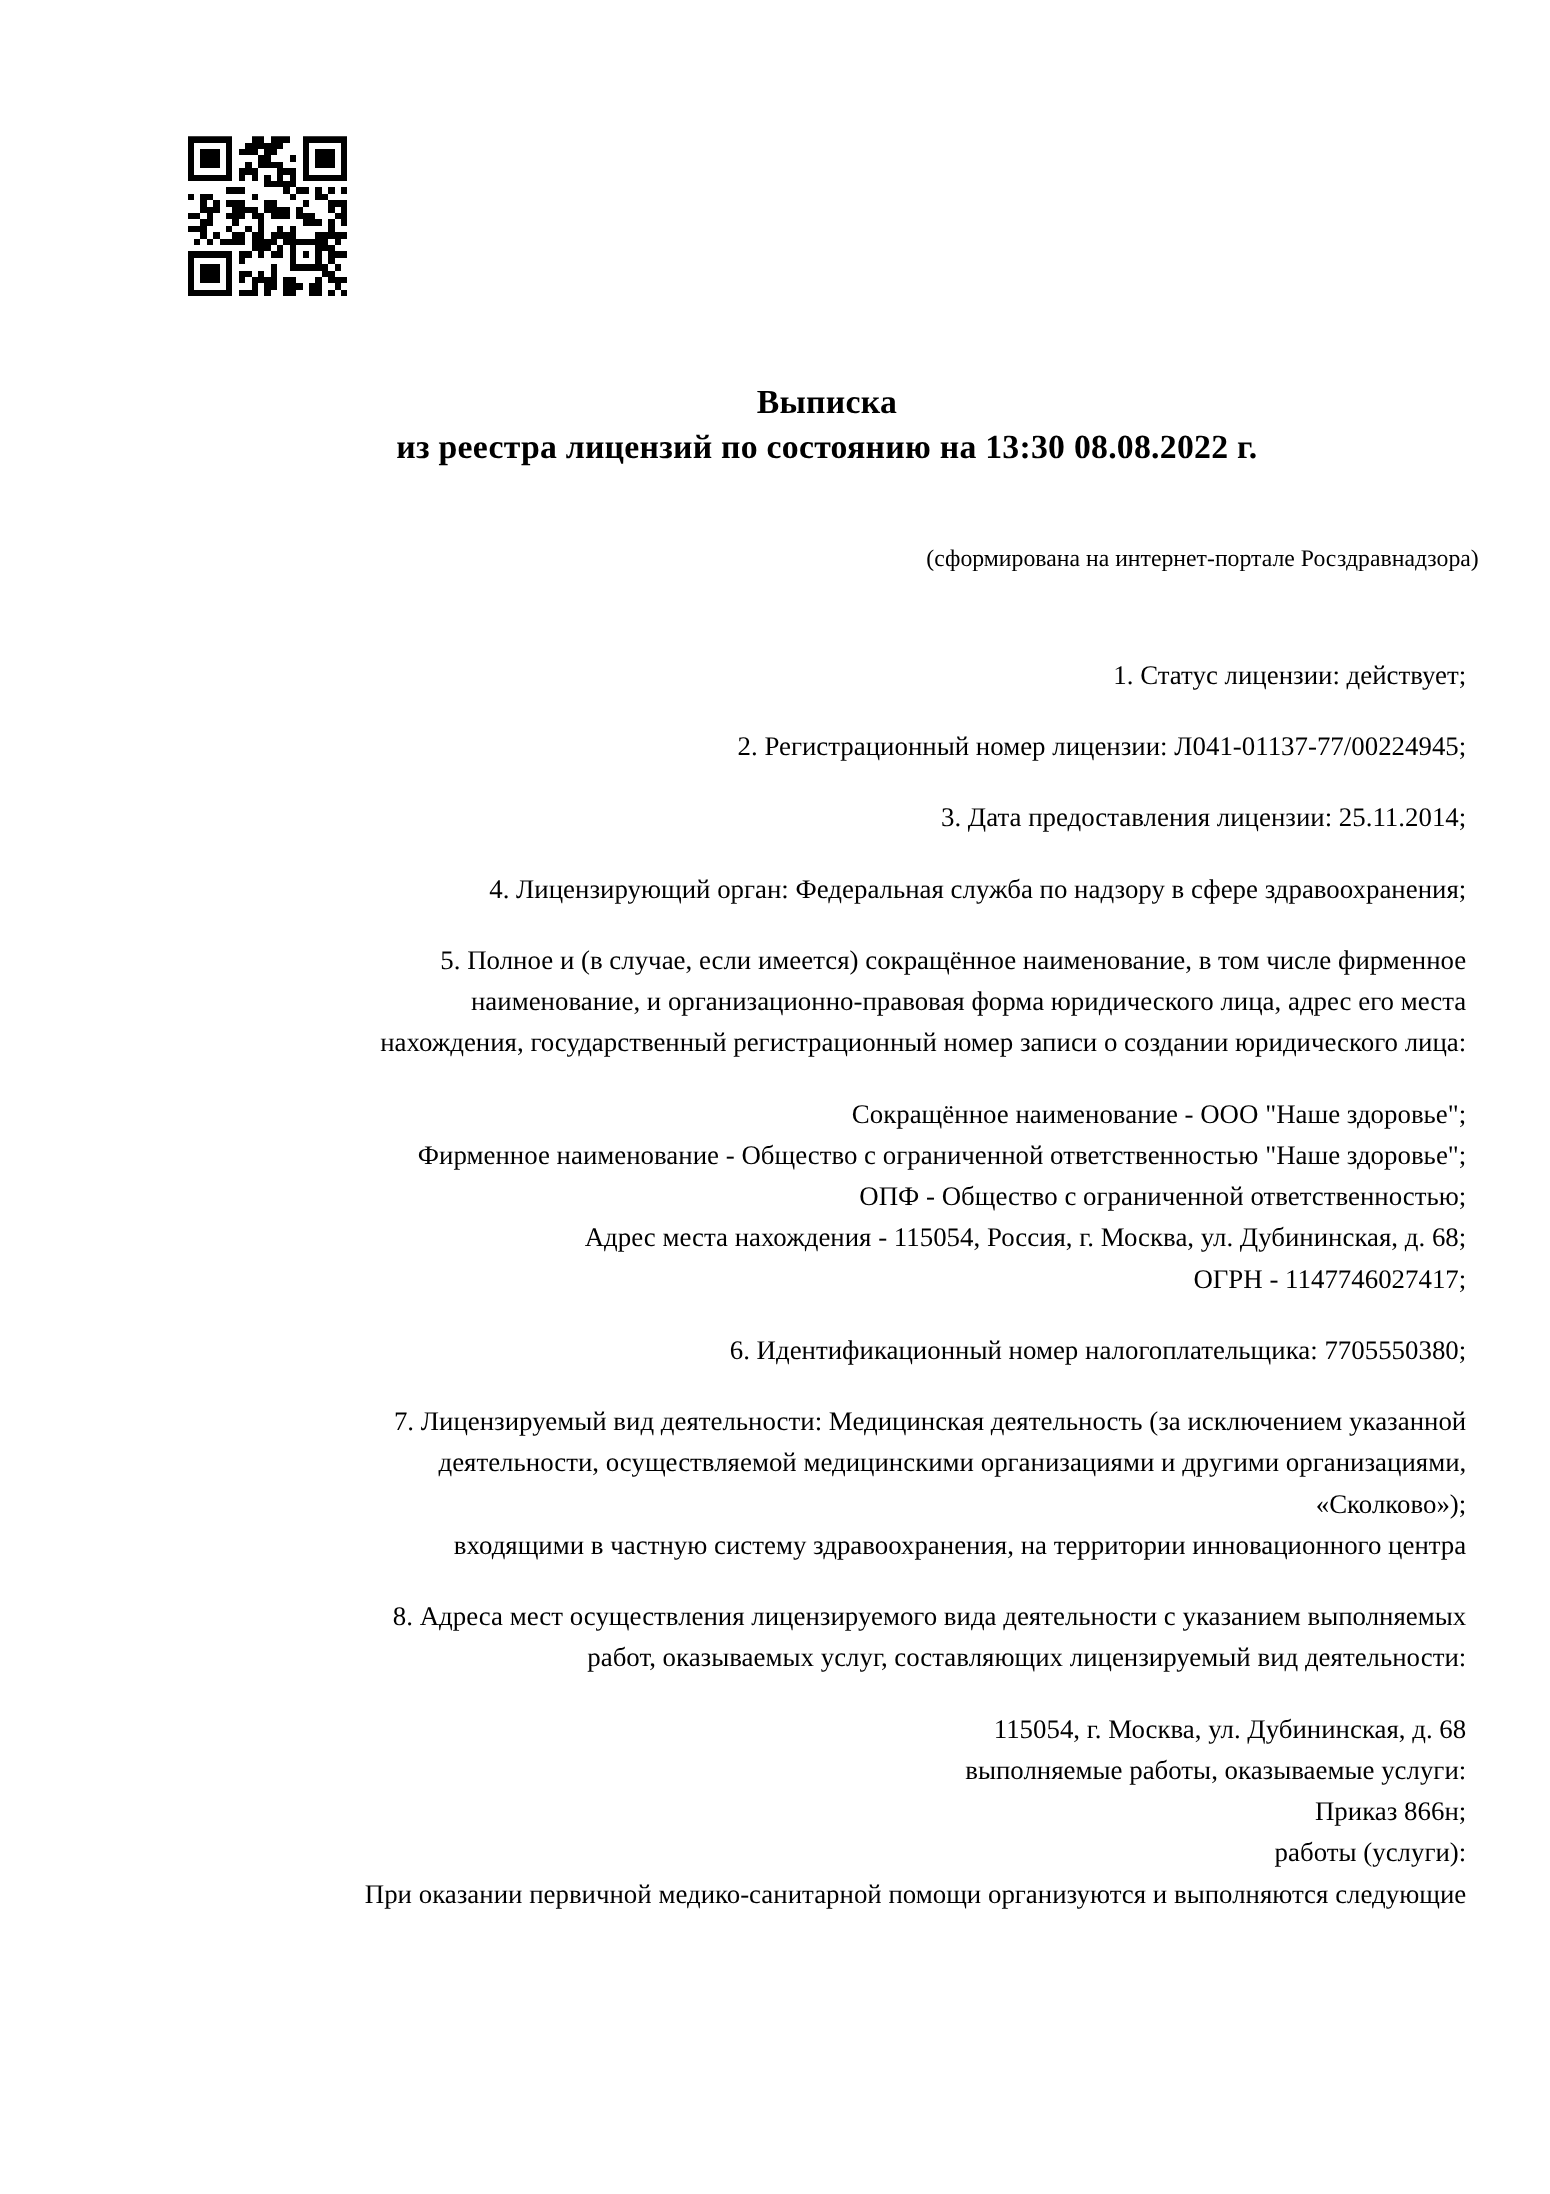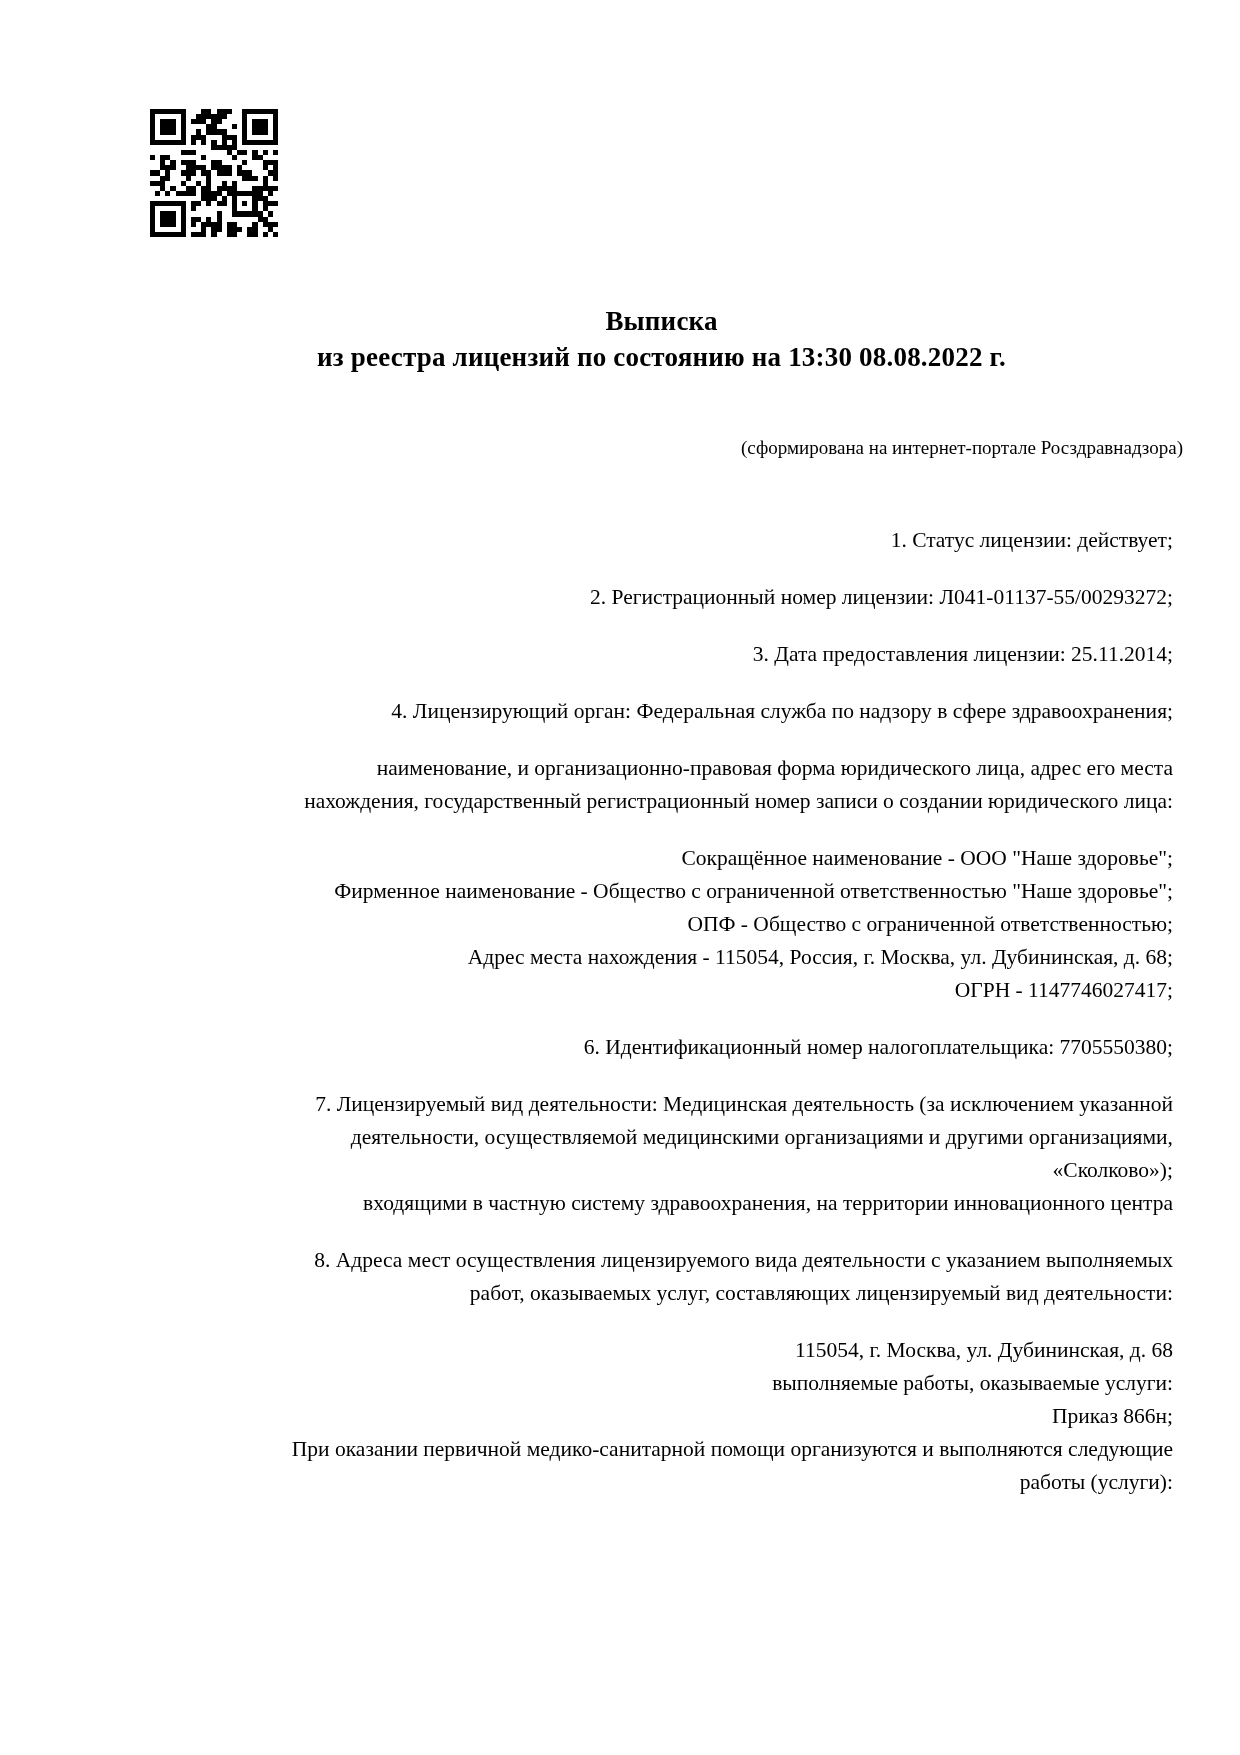--- a/index.html
+++ b/index.html
@@ -392,29 +392,30 @@
     <div>из реестра лицензий по состоянию на 13:30 08.08.2022 г.</div>
   </div>
 
   <div class="subtitle">(сформирована на интернет-портале Росздравнадзора)</div>
 
   <div class="doc-body" id="doc-body">
       <div class="para">
         <div class="line">1. Статус лицензии: действует;</div>
       </div>
       <div class="para">
-        <div class="line">2. Регистрационный номер лицензии: Л041-01137-55/00293272;</div>
+        <div class="line">2. Регистрационный номер лицензии: Л041-01137-77/00224945;</div>
       </div>
       <div class="para">
         <div class="line">3. Дата предоставления лицензии: 25.11.2014;</div>
       </div>
       <div class="para">
         <div class="line">4. Лицензирующий орган: Федеральная служба по надзору в сфере здравоохранения;</div>
       </div>
       <div class="para">
+        <div class="line">5. Полное и (в случае, если имеется) сокращённое наименование, в том числе фирменное</div>
         <div class="line">наименование, и организационно-правовая форма юридического лица, адрес его места</div>
         <div class="line">нахождения, государственный регистрационный номер записи о создании юридического лица:</div>
       </div>
       <div class="para">
         <div class="line">Сокращённое наименование - ООО "Наше здоровье";</div>
         <div class="line">Фирменное наименование - Общество с ограниченной ответственностью "Наше здоровье";</div>
         <div class="line">ОПФ - Общество с ограниченной ответственностью;</div>
         <div class="line">Адрес места нахождения - 115054, Россия, г. Москва, ул. Дубининская, д. 68;</div>
         <div class="line">ОГРН - 1147746027417;</div>
       </div>
@@ -428,18 +429,18 @@
         <div class="line">входящими в частную систему здравоохранения, на территории инновационного центра</div>
       </div>
       <div class="para">
         <div class="line">8. Адреса мест осуществления лицензируемого вида деятельности с указанием выполняемых</div>
         <div class="line">работ, оказываемых услуг, составляющих лицензируемый вид деятельности:</div>
       </div>
       <div class="para">
         <div class="line">115054, г. Москва, ул. Дубининская, д. 68</div>
         <div class="line">выполняемые работы, оказываемые услуги:</div>
         <div class="line">Приказ 866н;</div>
+        <div class="line">работы (услуги):</div>
         <div class="line">При оказании первичной медико-санитарной помощи организуются и выполняются следующие</div>
-        <div class="line">работы (услуги):</div>
       </div>
     </div>
 
 </div>
 
 </body></html>

